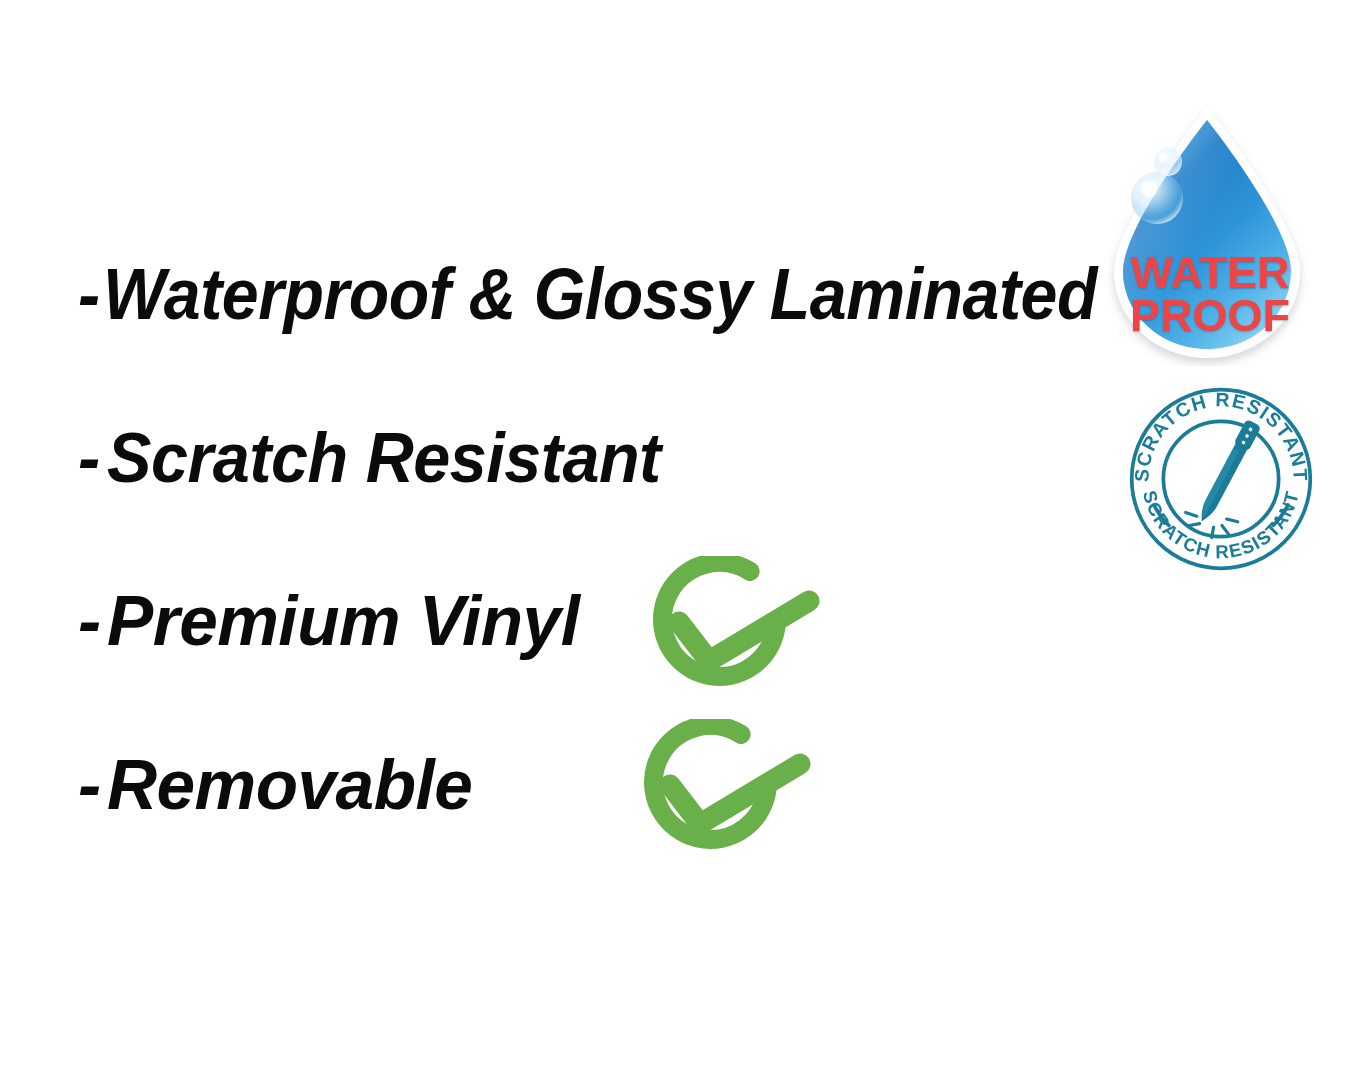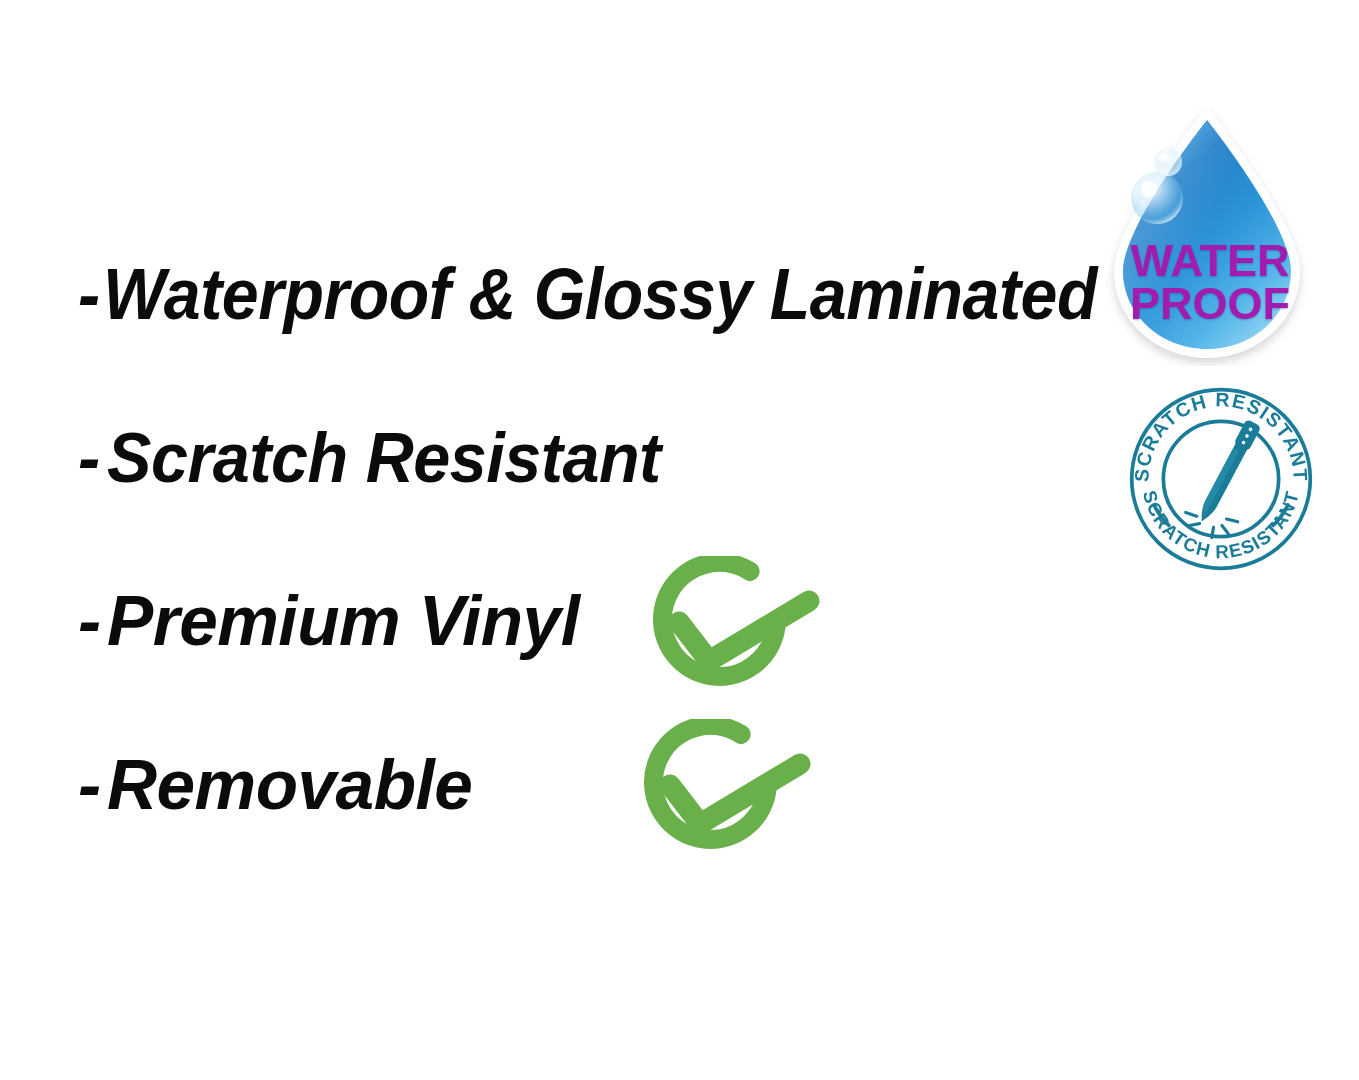--- a/index.html
+++ b/index.html
@@ -77,24 +77,24 @@
     position: absolute;
     left: 1104px;
     top: 104px;
     width: 212px;
     height: 262px;
   }
   .badge-waterproof svg { display: block; }
   .wp-text {
     position: absolute;
     left: 0;
-    top: 136px;
+    top: 148px;
     width: 212px;
     text-align: center;
-    color: #a21caf;
+    color: #ef4444;
     font-family: "Liberation Sans", sans-serif;
     font-weight: bold;
     font-size: 45px;
     line-height: 0.95;
     letter-spacing: 0px;
     text-shadow: 0 1px 2px rgba(10,70,130,0.35);
     pointer-events: none;
   }
   .wp-text .l2 { display: block; }
 

